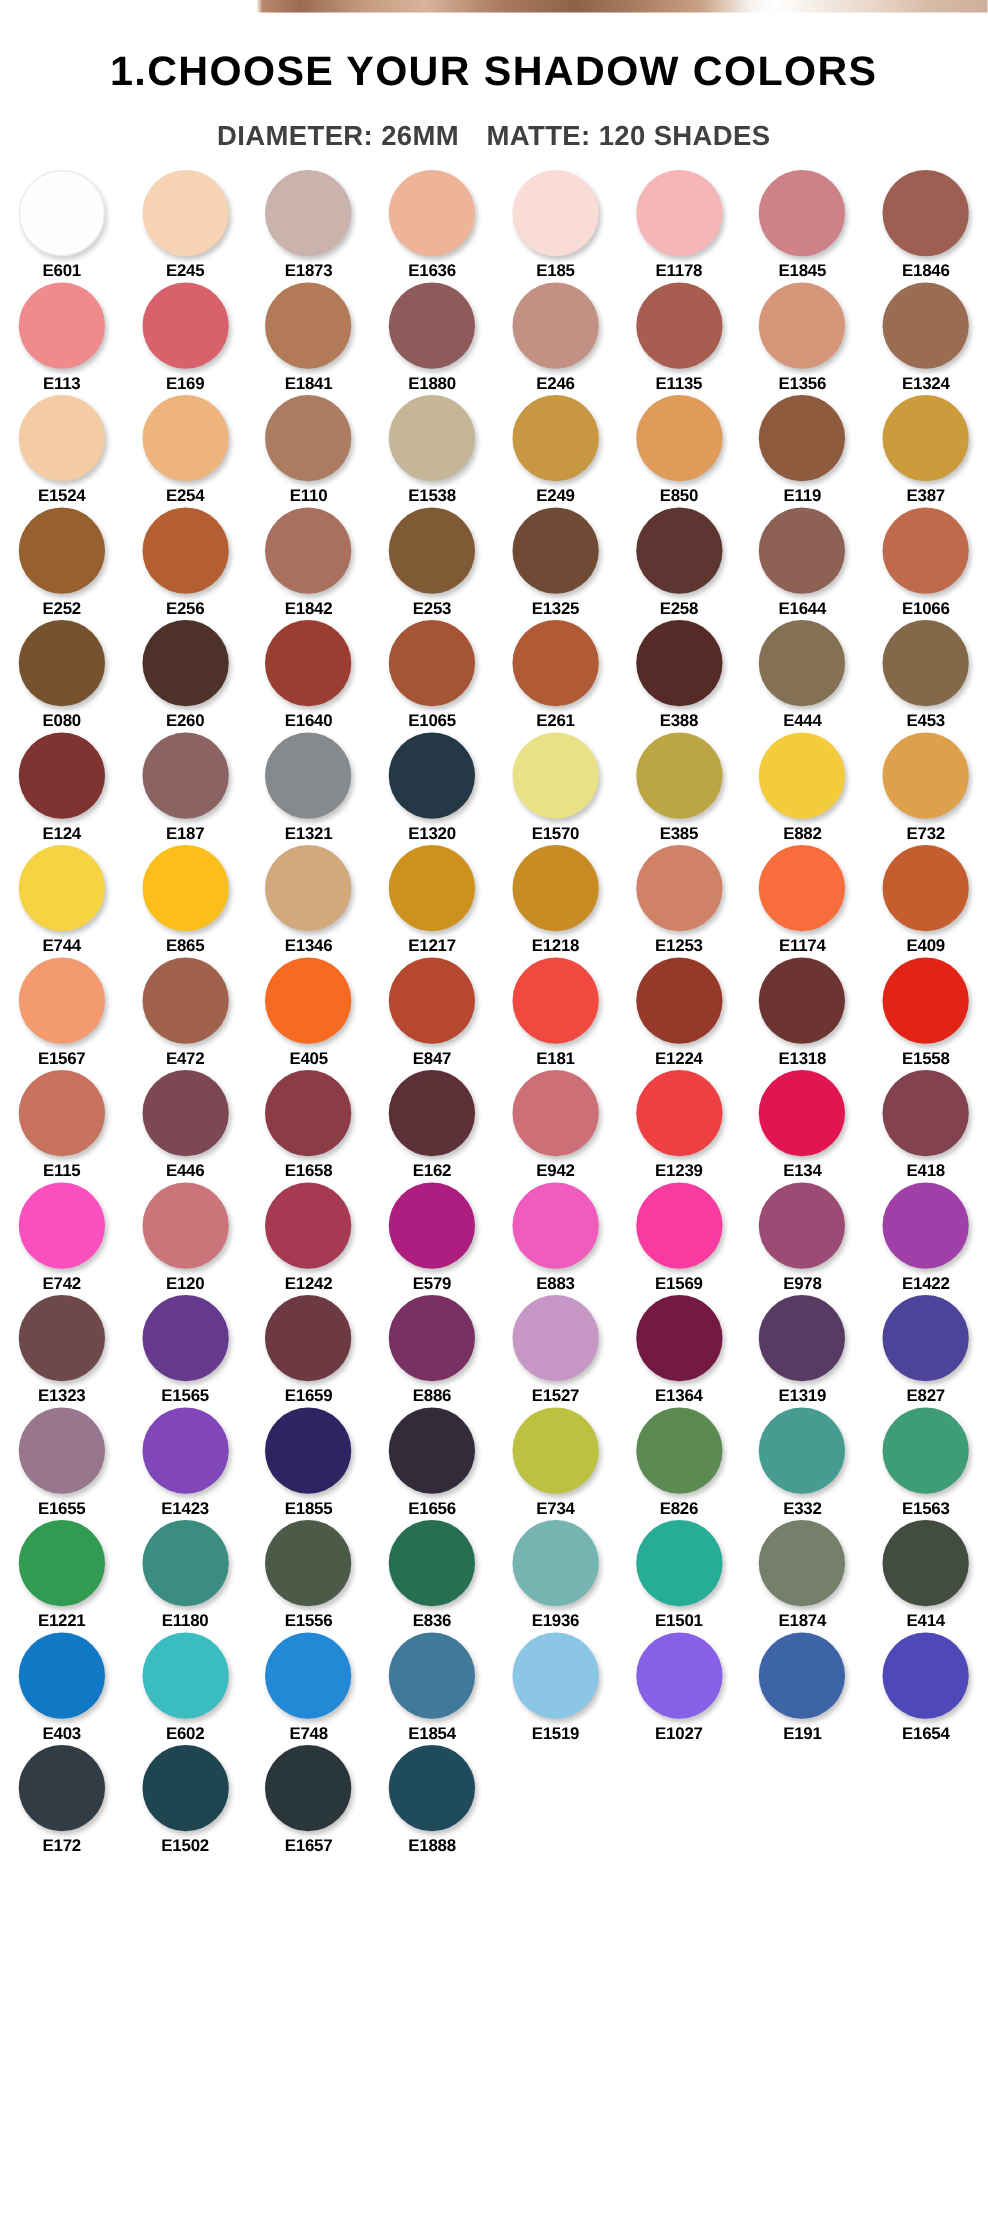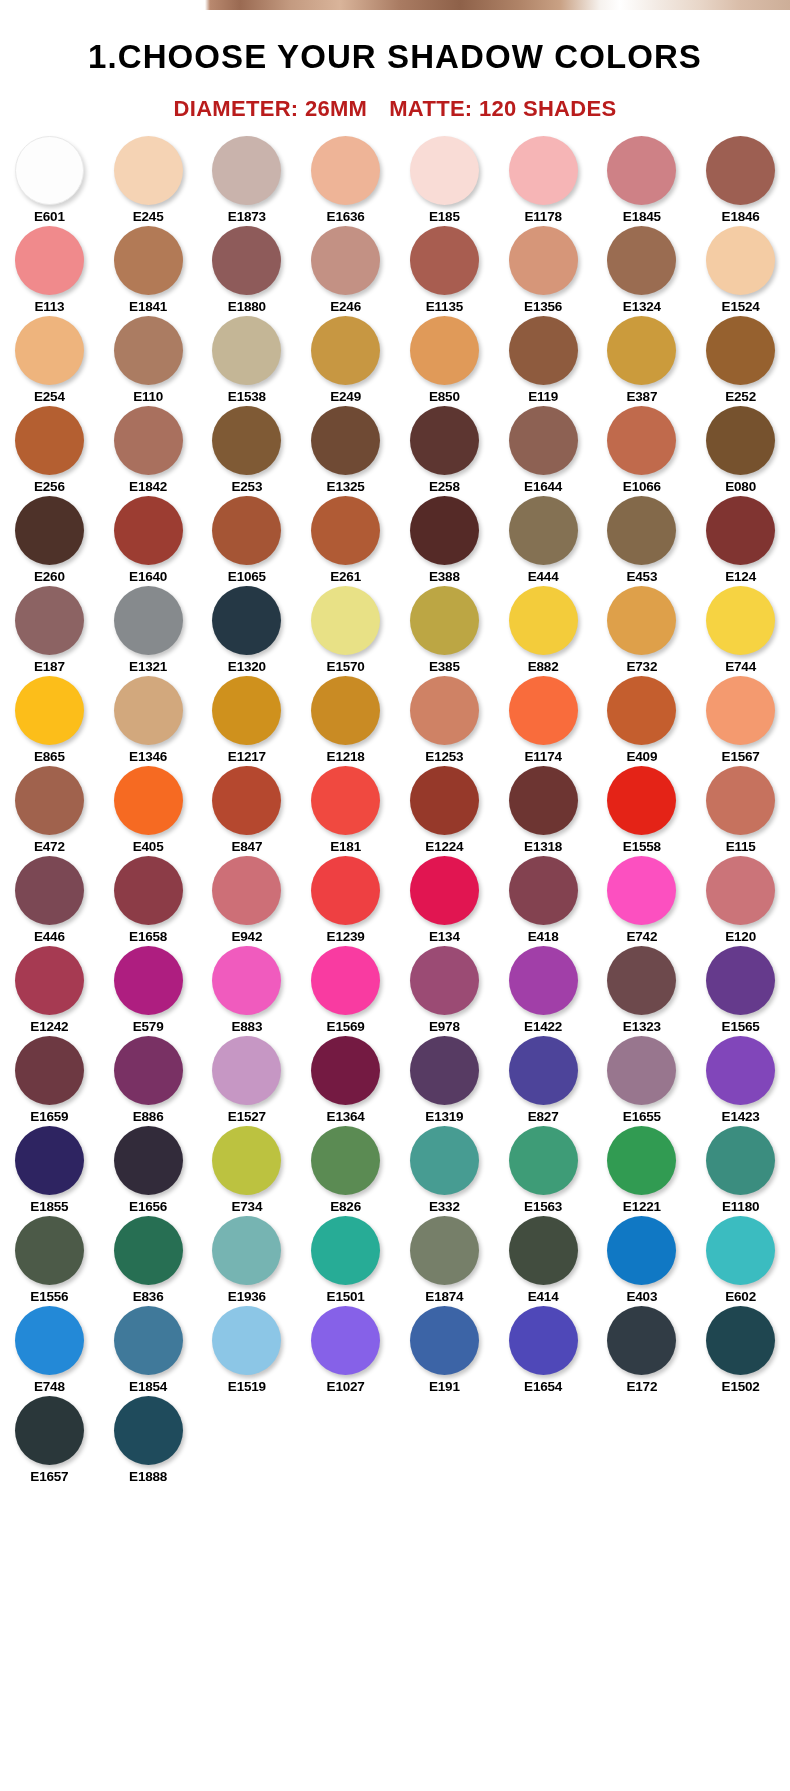--- a/index.html
+++ b/index.html
@@ -49,21 +49,21 @@
 
   #page-subtitle {
     position: absolute;
     top: 96px;
     left: 0;
     width: 790px;
     text-align: center;
     font-size: 22px;
     font-weight: bold;
     letter-spacing: 0.3px;
-    color: #b91c1c;
+    color: #404040;
     white-space: nowrap;
   }
   #page-subtitle .sub-gap { display: inline-block; width: 22px; }
 
   #swatch-grid {
     position: absolute;
     top: 136px;
     left: 0;
     width: 790px;
     display: grid;
@@ -144,20 +144,24 @@
     </div>
     <div class="swatch-cell">
       <div class="swatch-disc" style="background: rgb(157, 95, 82);"></div>
       <div class="swatch-label">E1846</div>
     </div>
     <div class="swatch-cell">
       <div class="swatch-disc" style="background: rgb(240, 138, 140);"></div>
       <div class="swatch-label">E113</div>
     </div>
     <div class="swatch-cell">
+      <div class="swatch-disc" style="background: rgb(217, 97, 107);"></div>
+      <div class="swatch-label">E169</div>
+    </div>
+    <div class="swatch-cell">
       <div class="swatch-disc" style="background: rgb(178, 122, 86);"></div>
       <div class="swatch-label">E1841</div>
     </div>
     <div class="swatch-cell">
       <div class="swatch-disc" style="background: rgb(142, 91, 90);"></div>
       <div class="swatch-label">E1880</div>
     </div>
     <div class="swatch-cell">
       <div class="swatch-disc" style="background: rgb(195, 145, 132);"></div>
       <div class="swatch-label">E246</div>
@@ -372,20 +376,24 @@
     </div>
     <div class="swatch-cell">
       <div class="swatch-disc" style="background: rgb(123, 72, 84);"></div>
       <div class="swatch-label">E446</div>
     </div>
     <div class="swatch-cell">
       <div class="swatch-disc" style="background: rgb(140, 60, 71);"></div>
       <div class="swatch-label">E1658</div>
     </div>
     <div class="swatch-cell">
+      <div class="swatch-disc" style="background: rgb(92, 48, 54);"></div>
+      <div class="swatch-label">E162</div>
+    </div>
+    <div class="swatch-cell">
       <div class="swatch-disc" style="background: rgb(205, 111, 119);"></div>
       <div class="swatch-label">E942</div>
     </div>
     <div class="swatch-cell">
       <div class="swatch-disc" style="background: rgb(238, 64, 66);"></div>
       <div class="swatch-label">E1239</div>
     </div>
     <div class="swatch-cell">
       <div class="swatch-disc" style="background: rgb(225, 21, 81);"></div>
       <div class="swatch-label">E134</div>

